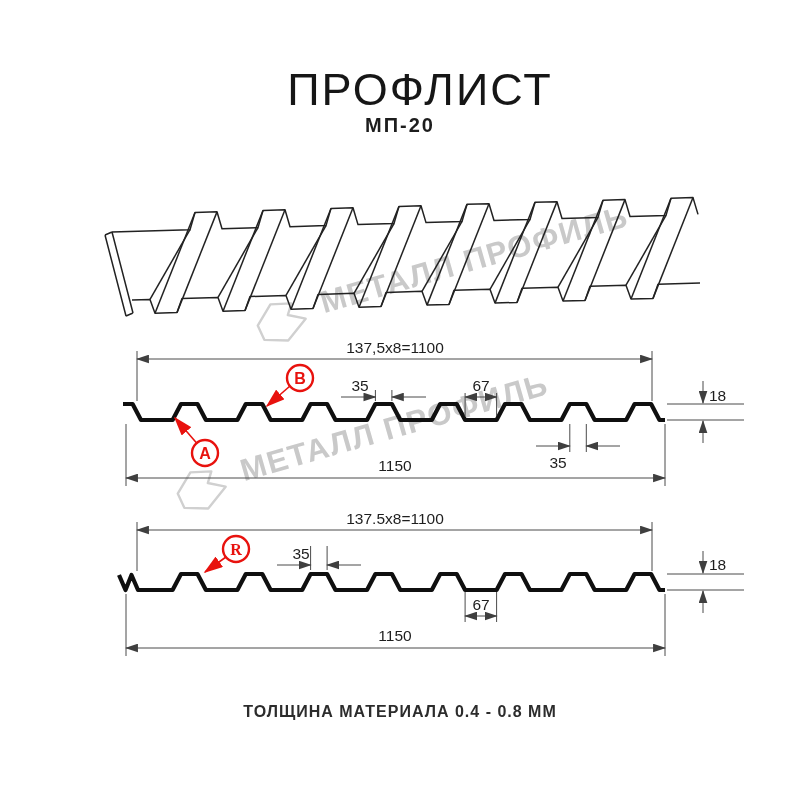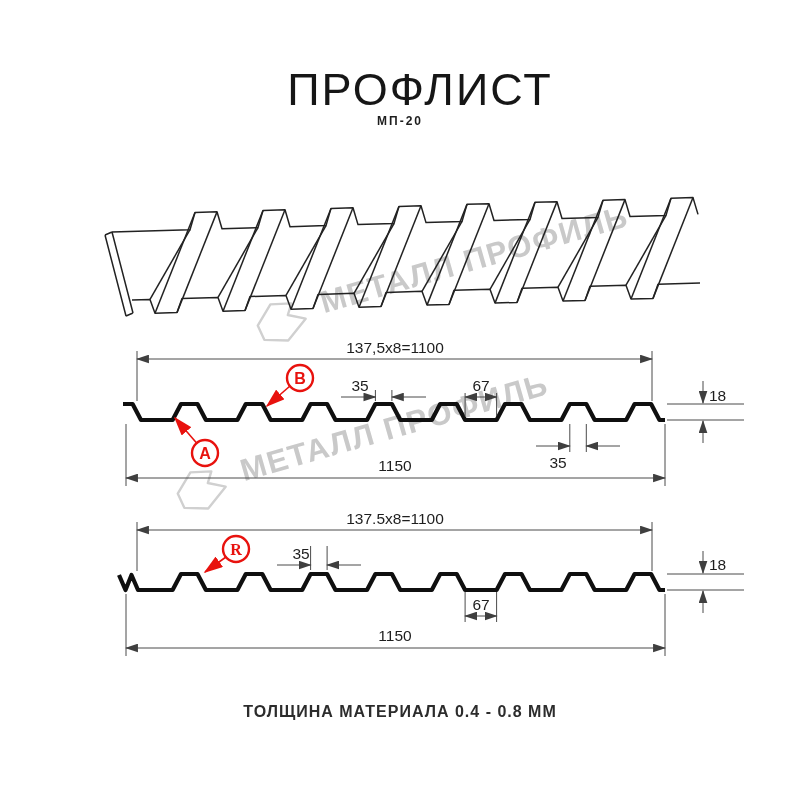--- a/index.html
+++ b/index.html
@@ -2,21 +2,21 @@
 <html style="--red: #e8120e; --wm: #c9c9c9;"><head>
 <meta charset="utf-8">
 <style>
   html,body{margin:0;padding:0;background:#ffffff;}
   .stage{position:relative;width:800px;height:800px;background:#fff;overflow:hidden;
          font-family:"Liberation Sans",sans-serif;}
   
   .title{position:absolute;left:0;top:64px;width:800px;text-align:center;
          font-size:45px;font-weight:400;letter-spacing:2px;color:#161616;z-index:3;padding-left:20px;}
   .subtitle{position:absolute;left:0;top:114px;width:800px;text-align:center;
-         font-size:12px;font-weight:600;letter-spacing:2px;color:#1d1d1d;z-index:3;}
+         font-size:20px;font-weight:600;letter-spacing:2px;color:#1d1d1d;z-index:3;}
   .footer{position:absolute;left:0;top:703px;width:800px;text-align:center;
          font-size:16px;font-weight:600;letter-spacing:1px;color:#2c2c2c;z-index:3;}
   
   .wm{position:absolute;display:flex;align-items:center;gap:12px;z-index:1;
       transform:rotate(-16deg);transform-origin:0 50%;white-space:nowrap;}
   .wm .wm-text{font-size:31px;font-weight:bold;letter-spacing:1.5px;color:var(--wm,#c9c9c9);}
   .wm svg{display:block;transform:translateY(6px);}
   .wm1{left:250px;top:300px;}
   .wm2{left:170px;top:468px;}
   

